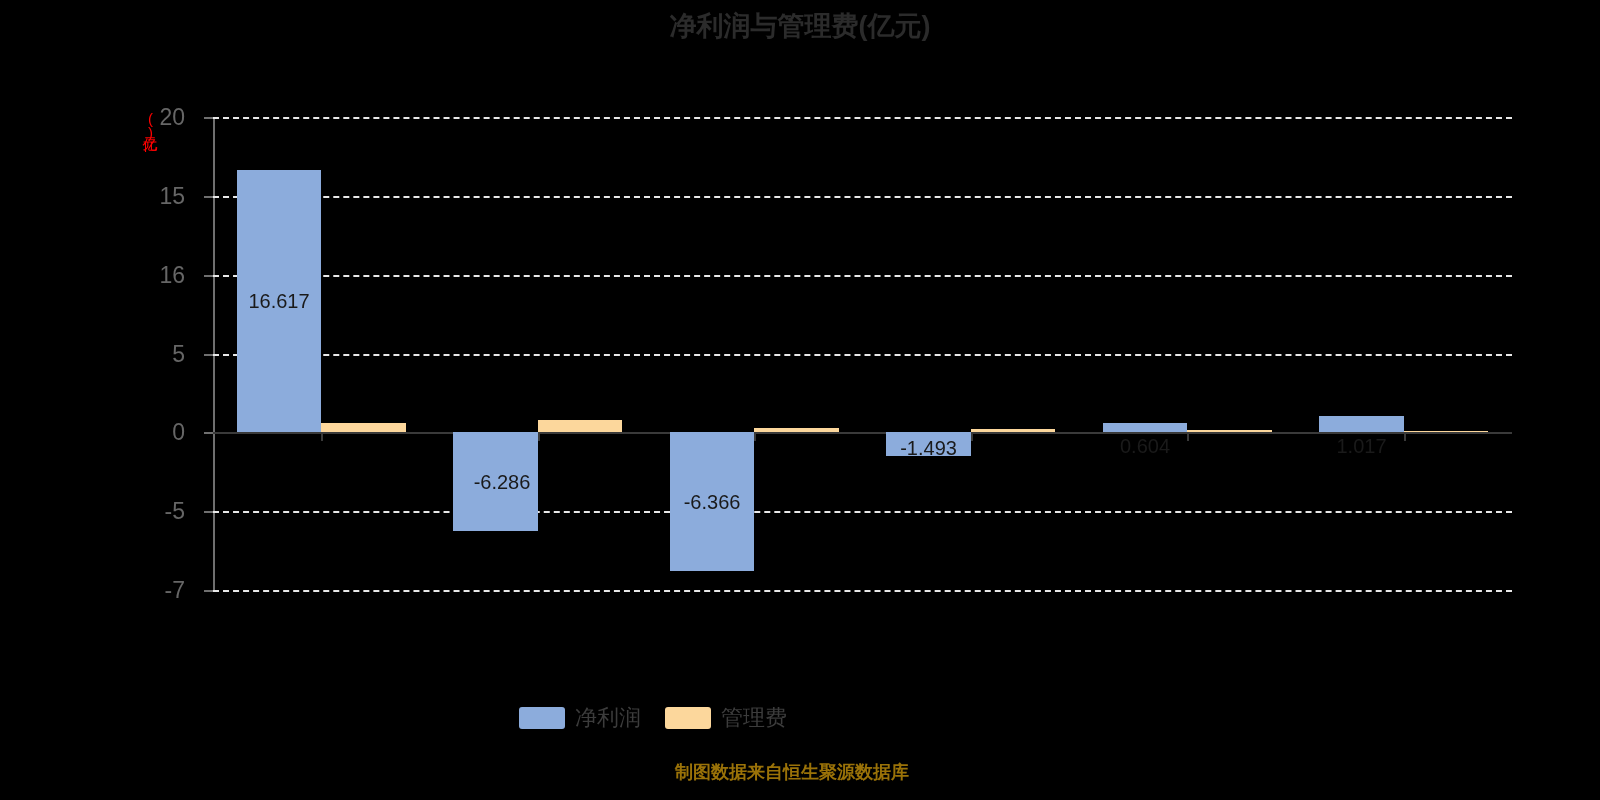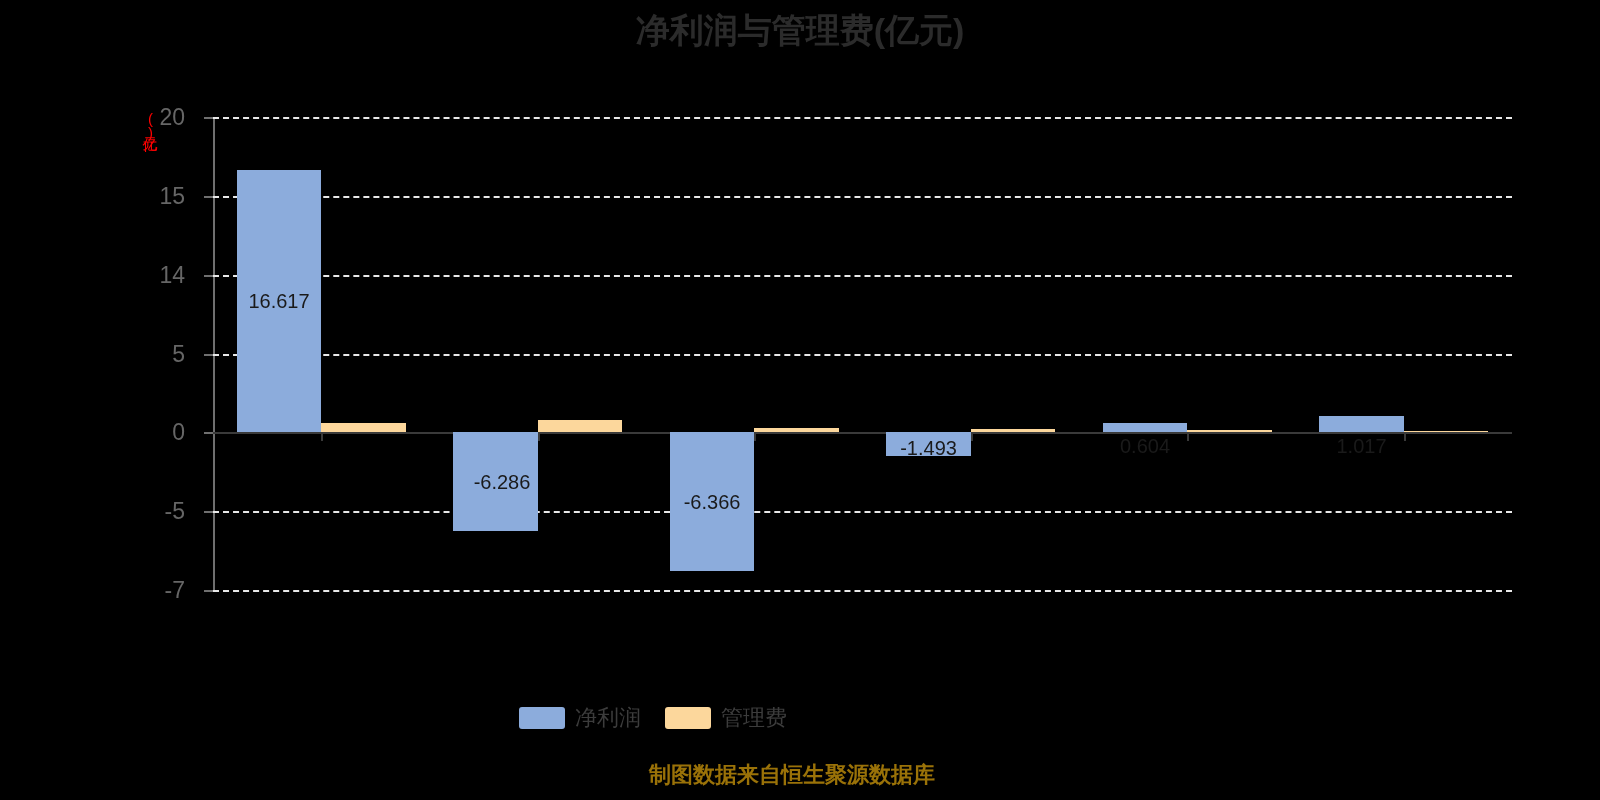--- a/index.html
+++ b/index.html
@@ -1,21 +1,21 @@
 <!DOCTYPE html>
 <html><head>
 <meta charset="utf-8">
 <style>
   html,body{margin:0;padding:0;background:#000;}
   body{width:1600px;height:800px;overflow:hidden;font-family:"Liberation Sans","DejaVu Sans",sans-serif;}
   .chart-root{position:relative;width:1600px;height:800px;background:#000;}
 
   .chart-title{
     position:absolute;top:8px;left:0;width:1600px;text-align:center;
-    font-size:34px;font-weight:bold;color:#2b2b2b;letter-spacing:0px;
+    font-size:27px;font-weight:bold;color:#2b2b2b;letter-spacing:0px;
   }
 
   
   .plot{position:absolute;left:213px;top:117px;width:1299px;height:473px;}
 
   .gridline{position:absolute;left:0;width:100%;height:0;
     border-top:2px dashed #e8e8e8;}
   .gridline.zero{border-top:2px solid #3a3a3a;}
 
   .axis-y{position:absolute;left:213px;top:117px;width:2px;height:473px;background:#6f6f6f;}
@@ -38,35 +38,35 @@
   .xlabels{position:absolute;left:0;top:600px;width:1600px;height:40px;}
   .xlabels span{position:absolute;color:#666;font-size:23px;transform:translateX(-50%);}
 
   .legend{position:absolute;left:0;top:703px;width:1306px;
     display:flex;justify-content:center;align-items:center;gap:24px;}
   .legend-item{display:flex;align-items:center;gap:10px;}
   .legend-swatch{width:46px;height:22px;border-radius:3px;}
   .legend-text{font-size:22px;color:#3c3c3c;}
 
   .footer-note{position:absolute;left:0;top:760px;width:1584px;text-align:center;
-    font-size:22px;color:#9a7208;font-weight:bold;}
+    font-size:18px;color:#9a7208;font-weight:bold;}
 </style>
 </head>
 <body>
 
 <div class="chart-root">
 
   <div class="chart-title">净利润与管理费(亿元)</div>
 
   <div class="yaxis-unit">(亿元)</div>
 
   <div class="ylabels" id="ylabels">
       <span style="top: 117px;">20</span>
       <span style="top: 195.833px;">15</span>
-      <span style="top: 274.667px;">14</span>
+      <span style="top: 274.667px;">16</span>
       <span style="top: 353.5px;">5</span>
       <span style="top: 432.333px;">0</span>
       <span style="top: 511.167px;">-5</span>
       <span style="top: 590px;">-7</span>
     </div>
 
   <div class="axis-y"></div>
   <div id="yticks">
       <div class="tick" style="position: absolute; left: 204px; top: 117px; width: 9px; height: 2px; background: rgb(111, 111, 111);"></div>
       <div class="tick" style="position: absolute; left: 204px; top: 195.833px; width: 9px; height: 2px; background: rgb(111, 111, 111);"></div>

